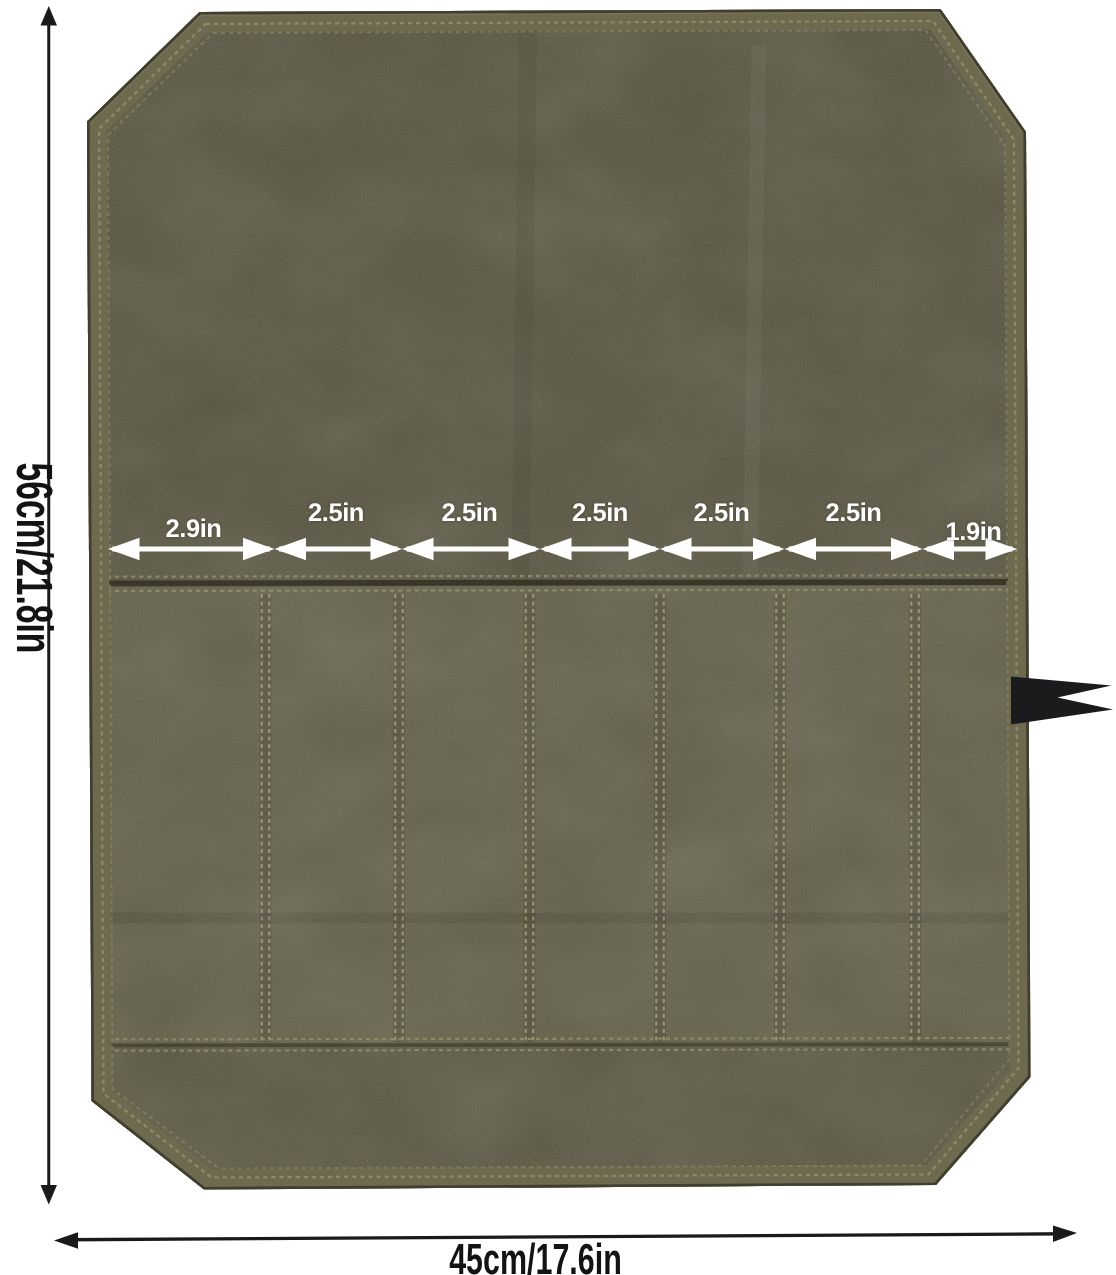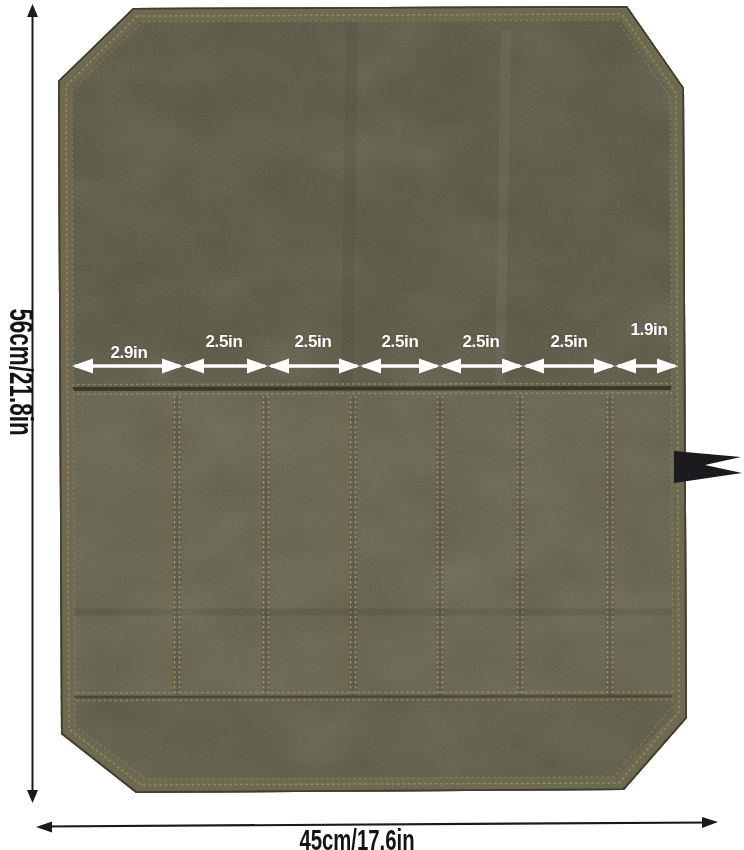--- a/index.html
+++ b/index.html
@@ -174,18 +174,18 @@
       </g>
     </g>
   </svg>
 
   <div class="seg-label" style="left:129px;top:344px;">2.9in</div>
   <div class="seg-label" style="left:224px;top:333px;">2.5in</div>
   <div class="seg-label" style="left:313px;top:333px;">2.5in</div>
   <div class="seg-label" style="left:400px;top:333px;">2.5in</div>
   <div class="seg-label" style="left:481px;top:333px;">2.5in</div>
   <div class="seg-label" style="left:569px;top:333px;">2.5in</div>
-  <div class="seg-label" style="left:649px;top:321px;">1.9in</div>
+  <div class="seg-label" style="left:649px;top:346px;">1.9in</div>
 
   <div class="height-label">56cm/21.8in</div>
   <div class="width-label">45cm/17.6in</div>
 
 </div>
 
 </body></html>

